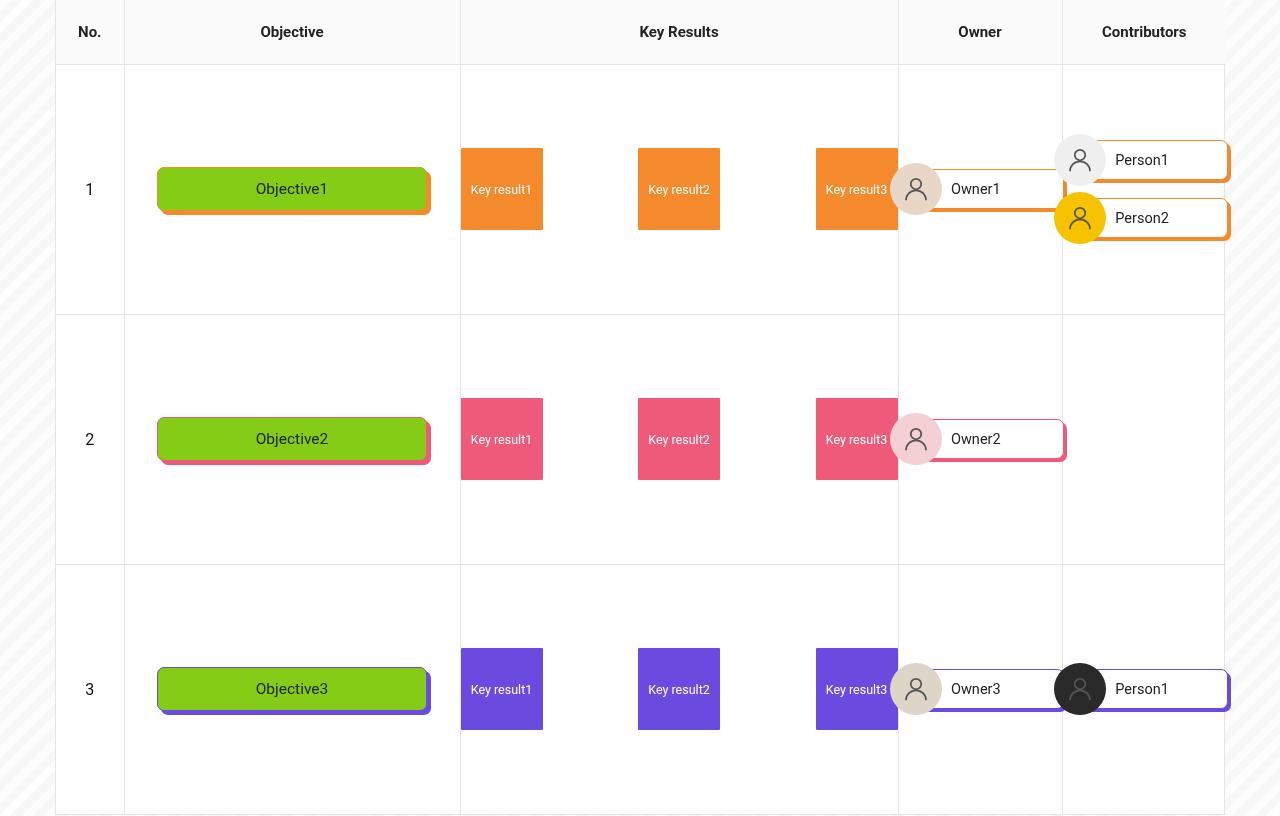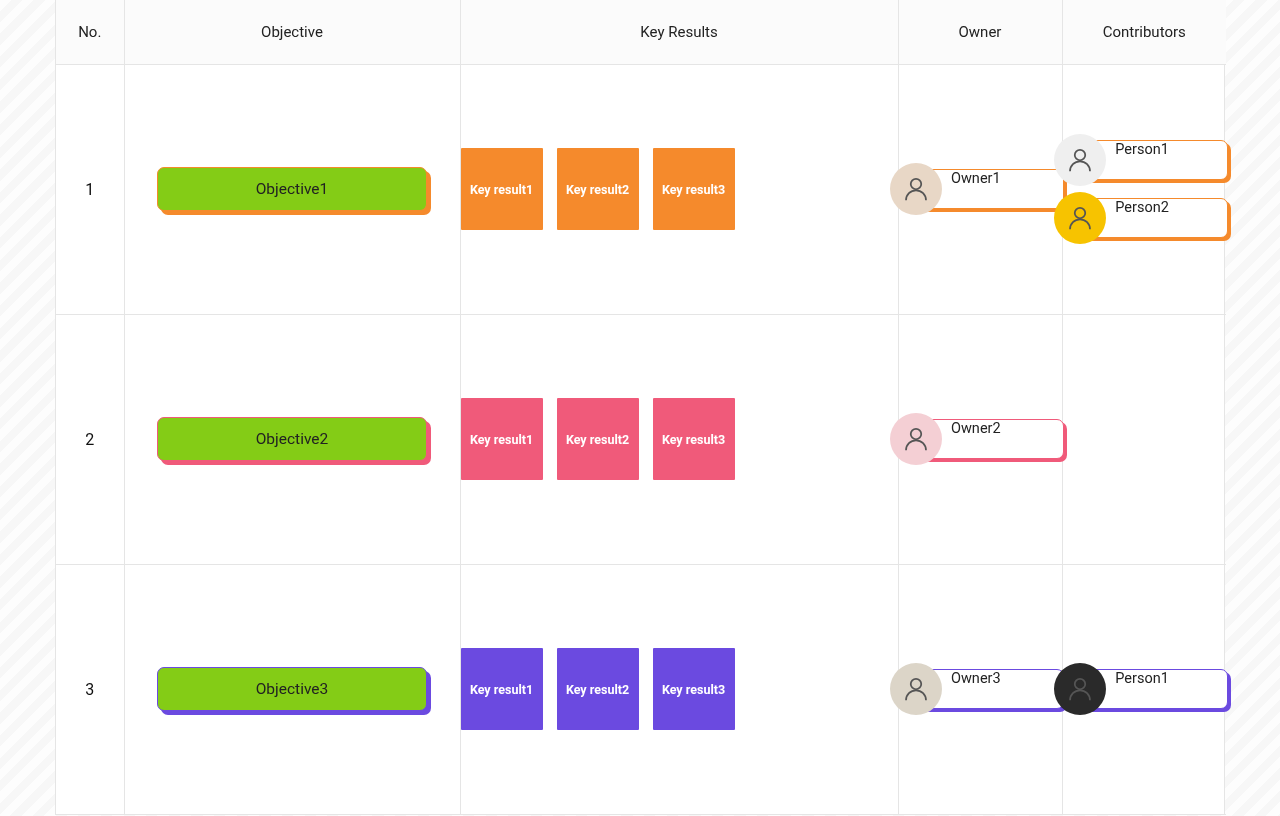--- a/index.html
+++ b/index.html
@@ -19,21 +19,21 @@
   }
   table { border-collapse: collapse; width: 100%; table-layout: fixed; }
   col.c-no  { width: 68px; }
   col.c-obj { width: 336px; }
   col.c-kr  { width: 438px; }
   col.c-own { width: 164px; }
   col.c-con { width: 164px; }
   thead th {
     height: 64px;
     border-bottom: 1px solid #e5e5e5;
-    font-weight: 400;
+    font-weight: 700;
     font-size: 15px;
     color: #222;
     background: #fbfbfb;
     text-align: center;
     border-right: 1px solid #e5e5e5;
   }
   thead th:last-child { border-right: none; }
   tbody td {
     border-bottom: 1px solid #e5e5e5;
     border-right: 1px solid #e5e5e5;
@@ -54,40 +54,41 @@
     display: flex;
     align-items: center;
     justify-content: center;
     font-size: 15.5px;
     color: #222;
     box-shadow: 4px 4px 0 0 var(--c);
     background: #84cc16;
   }
 
   
-  .kr-row { display: flex; gap: 14px; justify-content: flex-start; font-weight: bold; }
+  .kr-row { display: flex; gap: 14px; justify-content: space-between; }
   .kr-tile {
     width: 82px; height: 82px;
     background: var(--c);
     color: #fff;
     display: flex; align-items: center; justify-content: center;
     font-size: 12.5px;
     border-radius: 1px;
   }
 
   
   .pcol { display: flex; flex-direction: column; gap: 18px; align-items: center; }
   .person {
     position: relative;
     width: 150px;
     height: 40px;
     border: 1.5px solid var(--c);
     border-radius: 7px;
     box-shadow: 3px 3px 0 0 var(--c);
     display: flex;
+    align-items: center;
     background: #fff;
     margin-left: 18px;
   }
   .person .avatar {
     position: absolute;
     left: -25px;
     top: 50%;
     transform: translateY(-50%);
     width: 52px; height: 52px;
     border-radius: 50%;

